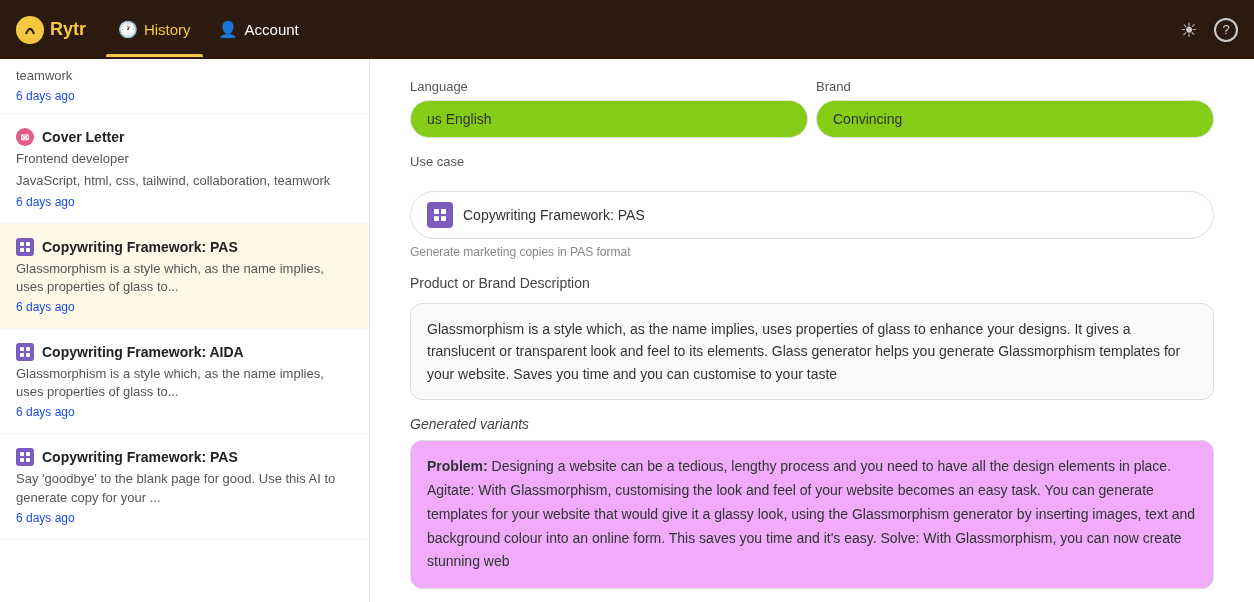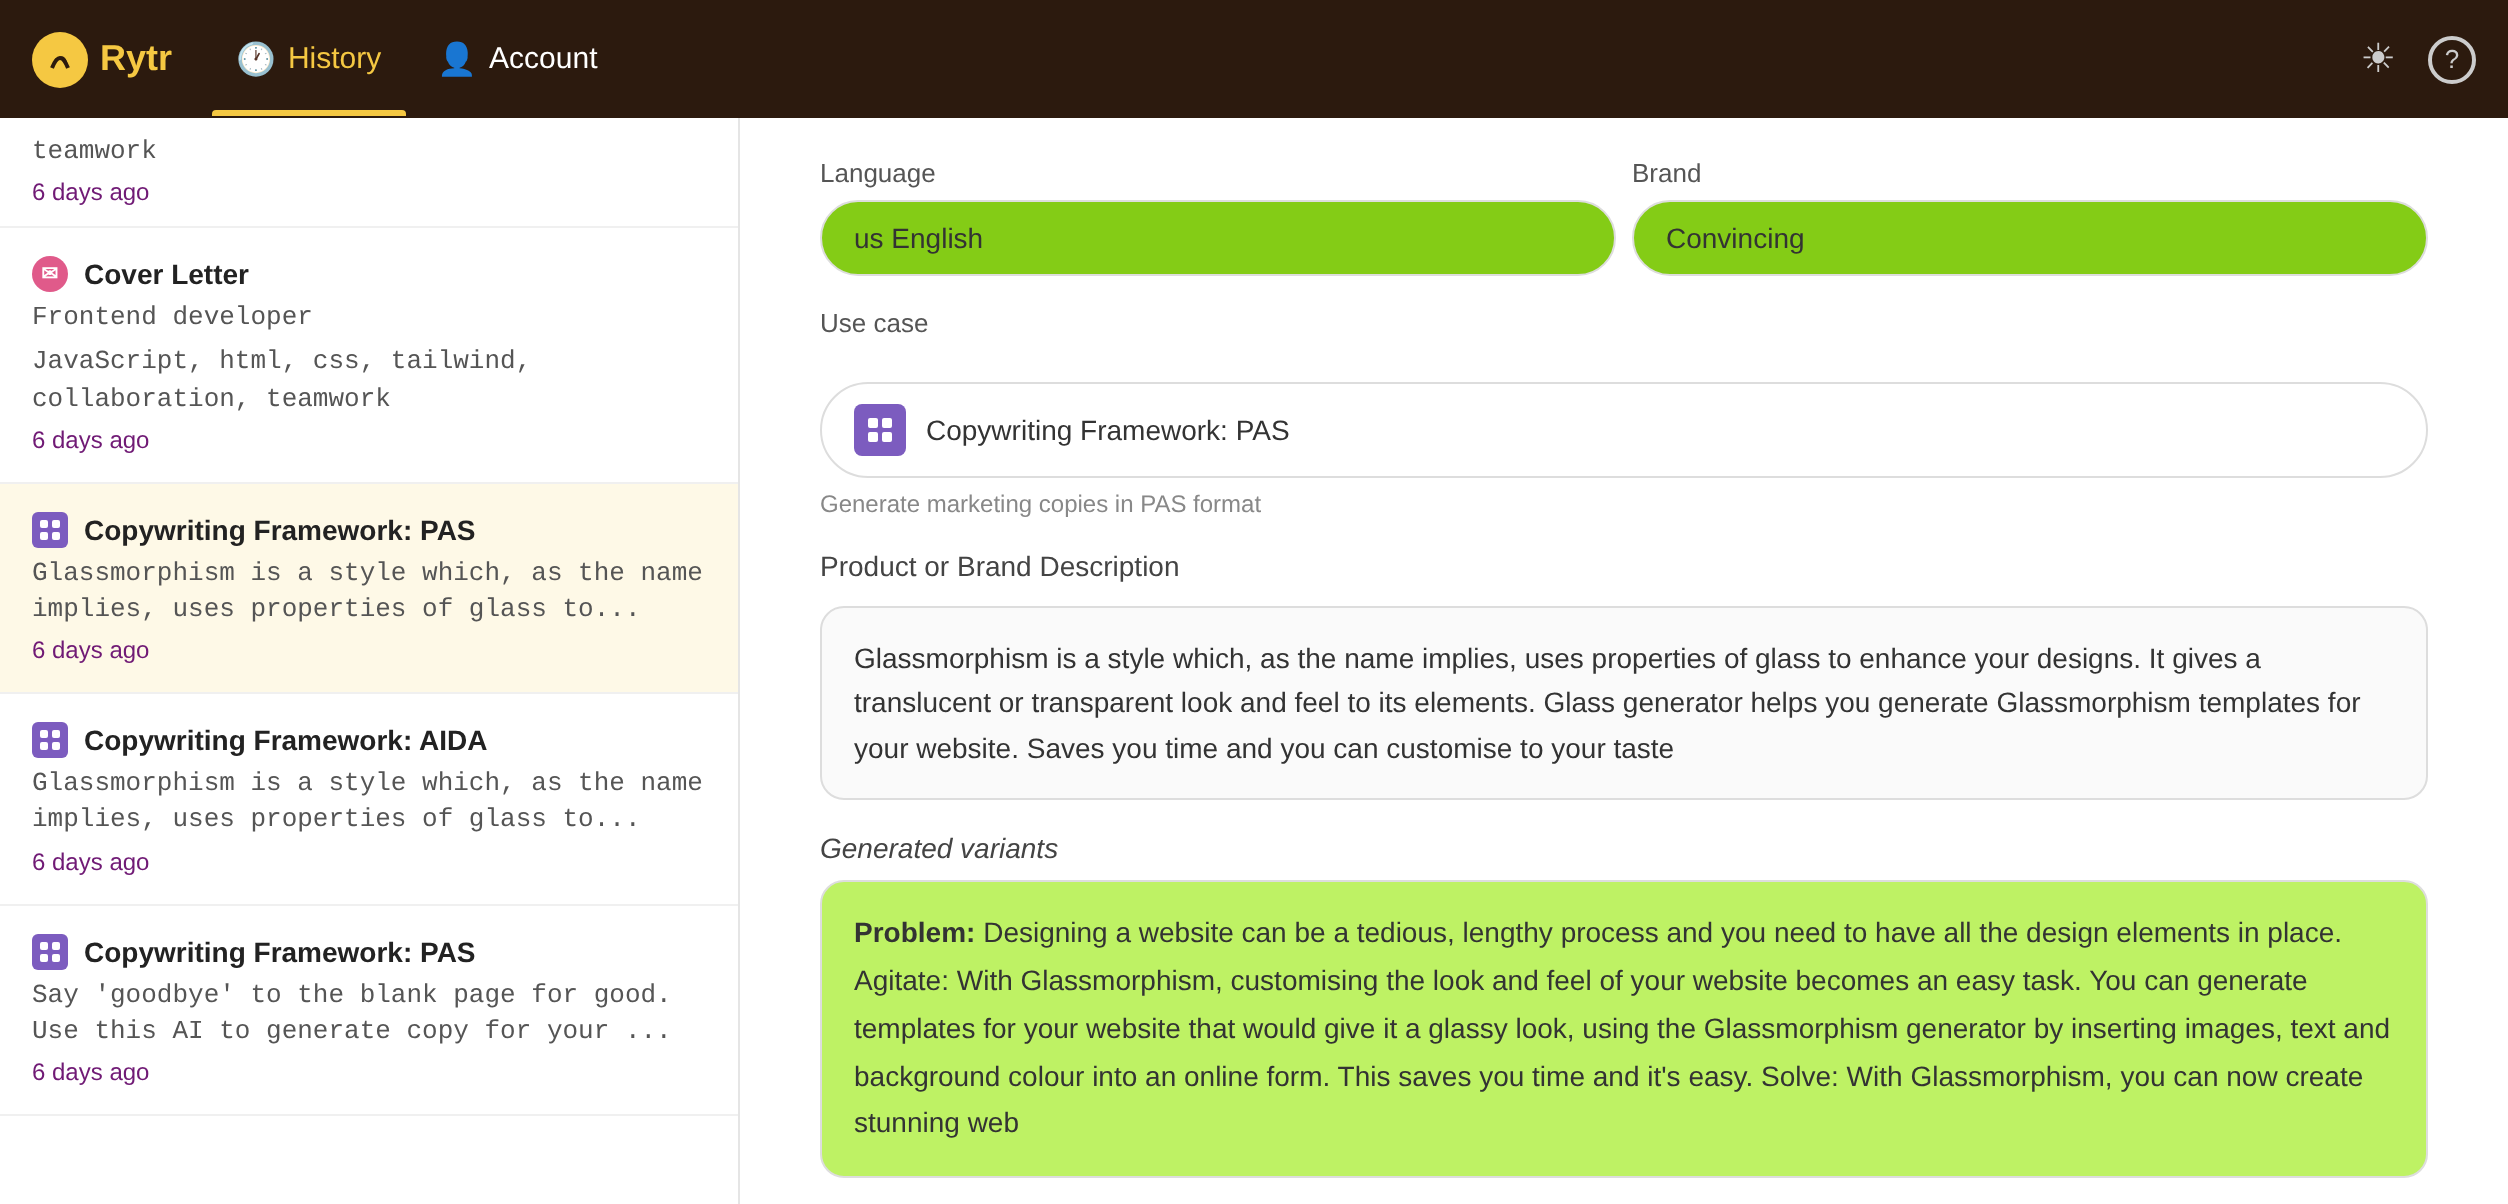--- a/index.html
+++ b/index.html
@@ -126,25 +126,24 @@
       align-items: center;
       justify-content: center;
       flex-shrink: 0;
       font-size: 10px;
     }
     .item-text {
       font-size: 13px;
       color: #555;
       line-height: 1.4;
       margin-bottom: 4px;
-      font-family: Liberation Mono, monospace;
     }
     .item-date {
       font-size: 12px;
-      color: #701a75;
+      color: #1d4ed8;
     }
 
     
     .content {
       flex: 1;
       overflow-y: auto;
       padding: 20px 40px;
     }
     .content::-webkit-scrollbar { width: 6px; }
     .content::-webkit-scrollbar-track { background: #f1f1f1; }
@@ -236,21 +235,21 @@
       font-weight: 500;
       font-style: italic;
     }
     .variants-box {
       border: 1.5px solid #ddd;
       border-radius: 12px;
       padding: 14px 16px;
       font-size: 14px;
       color: #333;
       line-height: 1.7;
-      background: #bef264;
+      background: #f0abfc;
     }
     .variants-box strong {
       font-weight: 700;
     }
   </style>
 </head>
 <body>
 
 <header class="header">
   <div class="logo">

